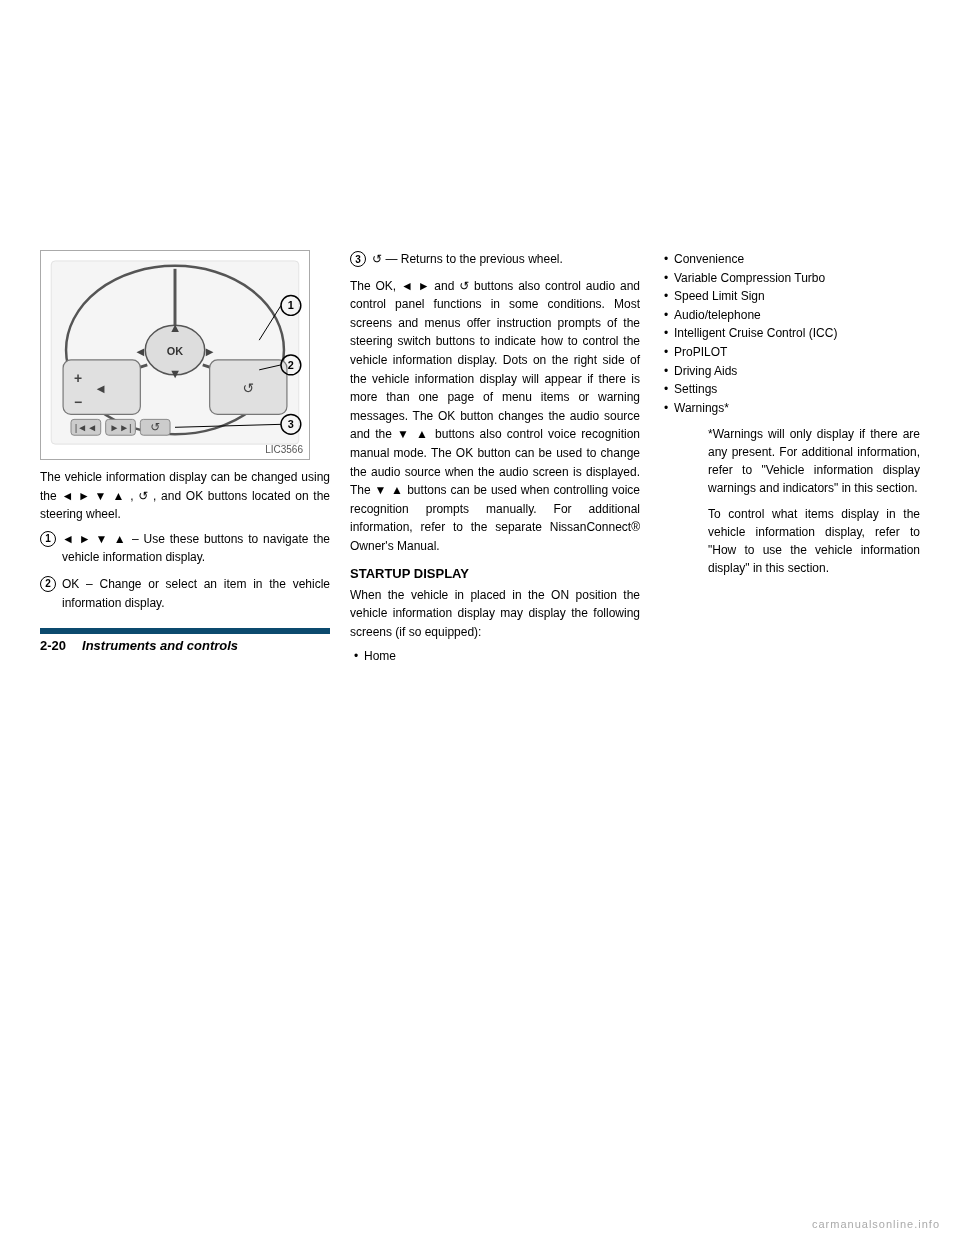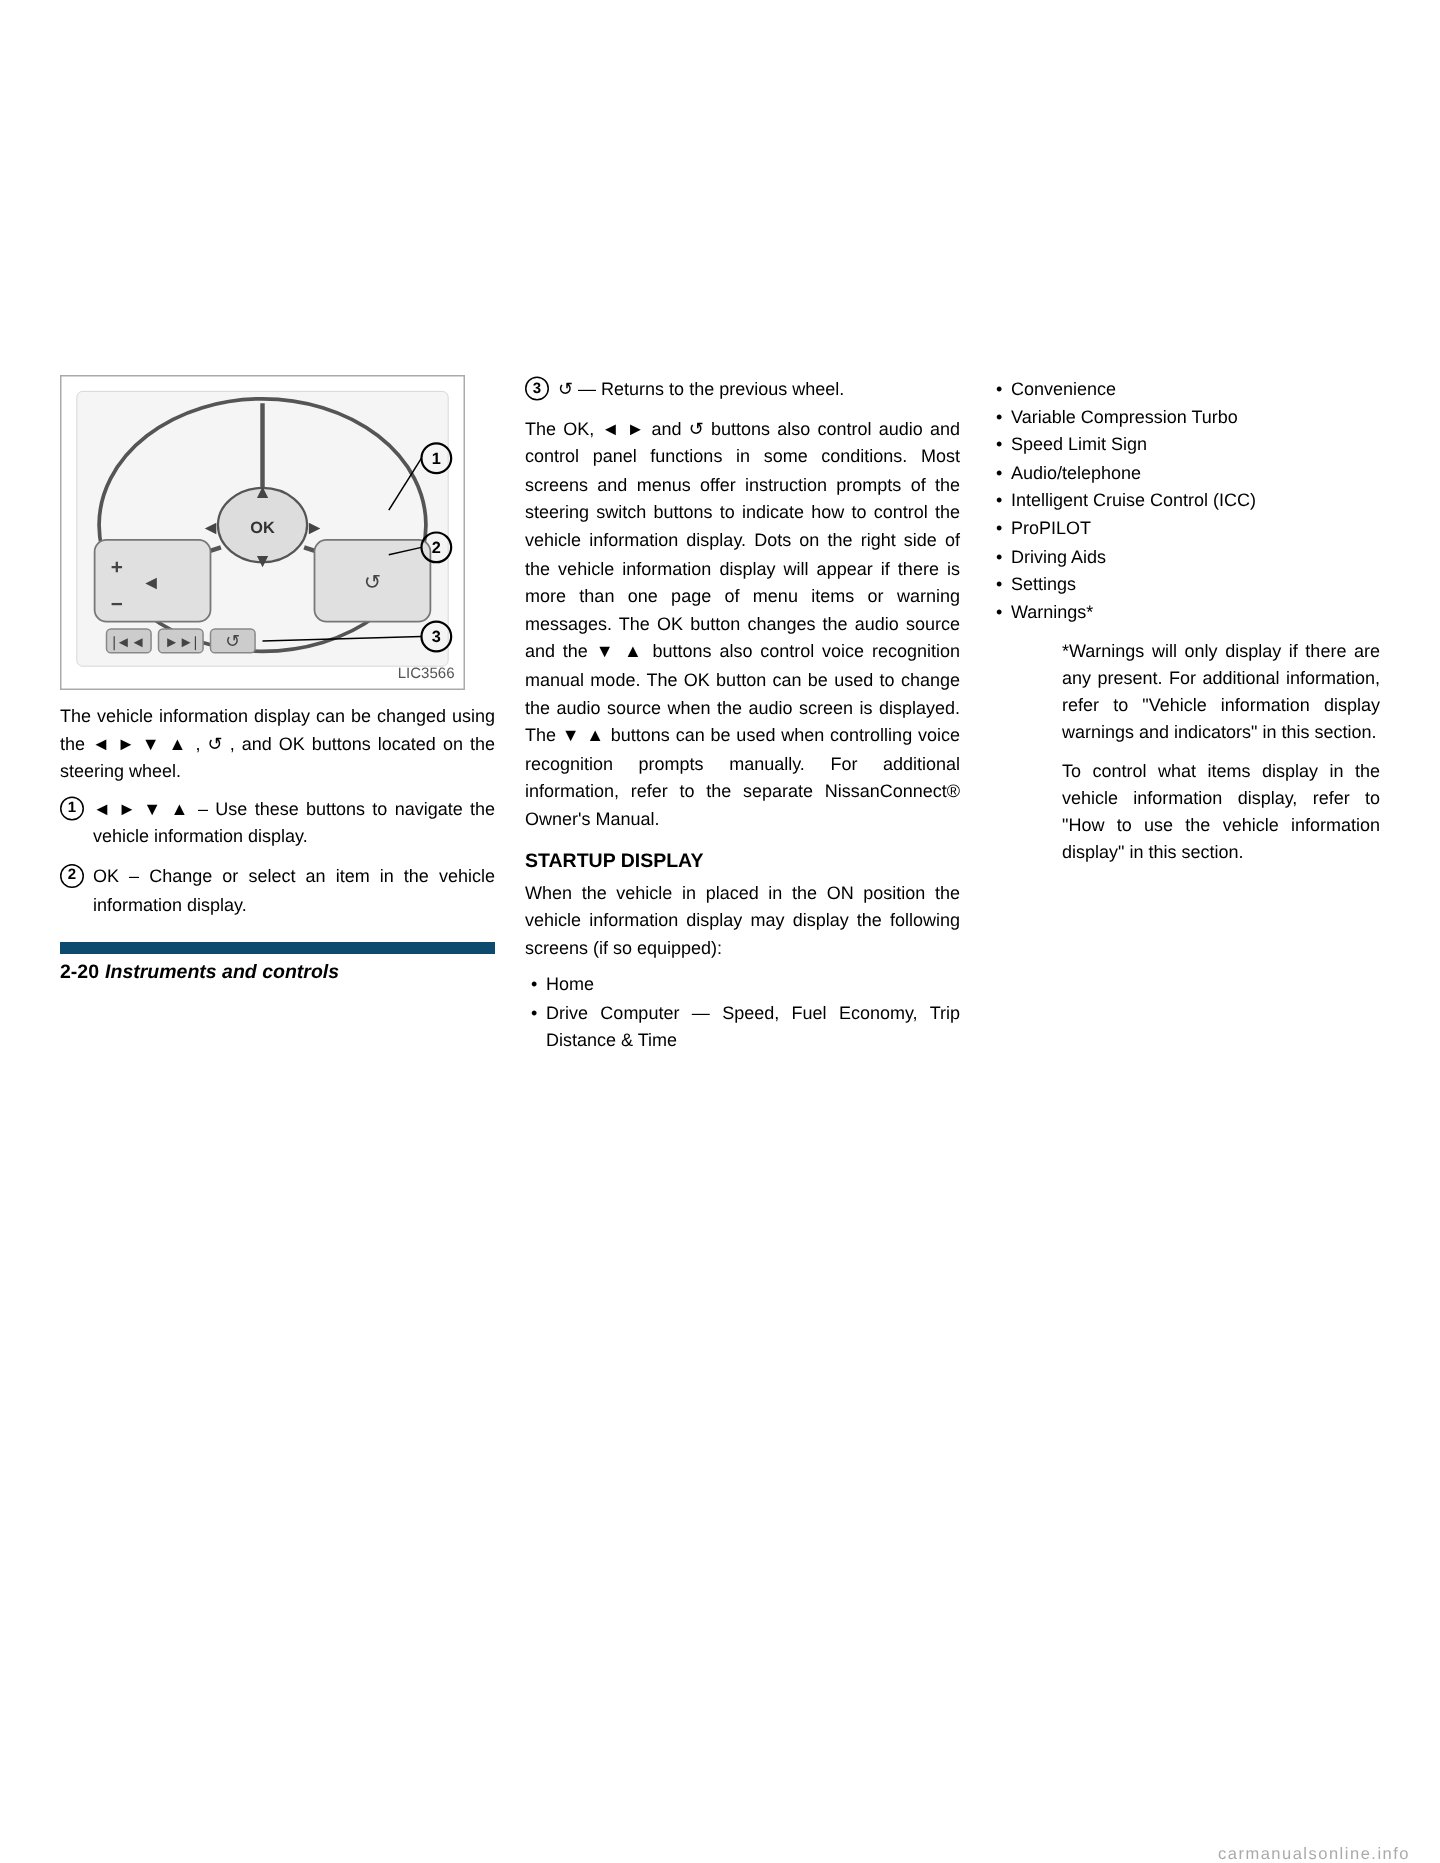--- a/index.html
+++ b/index.html
@@ -96,26 +96,26 @@
       flex-shrink: 0;
       margin-right: 6px;
       margin-top: 1px;
     }
     .step-text {
       font-size: 12px;
       line-height: 1.55;
       text-align: justify;
     }
     .bottom-bar {
-      border-top: 8px solid #0c4a6e;
+      border-top: 6px solid #0c4a6e;
       padding-top: 4px;
       margin-top: 16px;
       display: flex;
       align-items: baseline;
-      gap: 4px;
+      gap: 16px;
     }
     .page-number {
       font-size: 13px;
       font-weight: bold;
     }
     .bottom-bar-title {
       font-size: 13px;
       font-weight: bold;
       font-style: italic;
     }
@@ -144,21 +144,21 @@
     }
     .footnote-text {
       font-size: 12px;
       line-height: 1.5;
       margin-top: 8px;
       text-align: justify;
       margin-left: 48px;
     }
     .watermark-bar {
       position: absolute;
-      bottom: 0;
+      bottom: 12px;
       right: 20px;
       font-size: 11px;
       color: #aaa;
       letter-spacing: 1px;
     }
   </style>
 </head>
 <body>
 
 <div class="page-container">
@@ -266,23 +266,20 @@
           The OK, ◄ ► and ↺ buttons also control audio and control panel functions in some conditions. Most screens and menus offer instruction prompts of the steering switch buttons to indicate how to control the vehicle information display. Dots on the right side of the vehicle information display will appear if there is more than one page of menu items or warning messages. The OK button changes the audio source and the ▼ ▲ buttons also control voice recognition manual mode. The OK button can be used to change the audio source when the audio screen is displayed. The ▼ ▲ buttons can be used when controlling voice recognition prompts manually. For additional information, refer to the separate NissanConnect® Owner's Manual.
         </p>
 
         <div class="sub-heading">STARTUP DISPLAY</div>
 
         <p class="body-text">When the vehicle in placed in the ON position the vehicle information display may display the following screens (if so equipped):</p>
 
         <ul class="bullet-list">
           <li>
             <span>Home</span>
-          </li>
-          <li>
-            <span>Drive Computer — Speed, Fuel Economy, Trip Distance &amp; Time</span>
           </li>
         </ul>
       </div>
 
       <div class="right-column">
 
         <ul class="bullet-list">
           <li><span>Convenience</span></li>
           <li><span>Variable Compression Turbo</span></li>
           <li><span>Speed Limit Sign</span></li>

